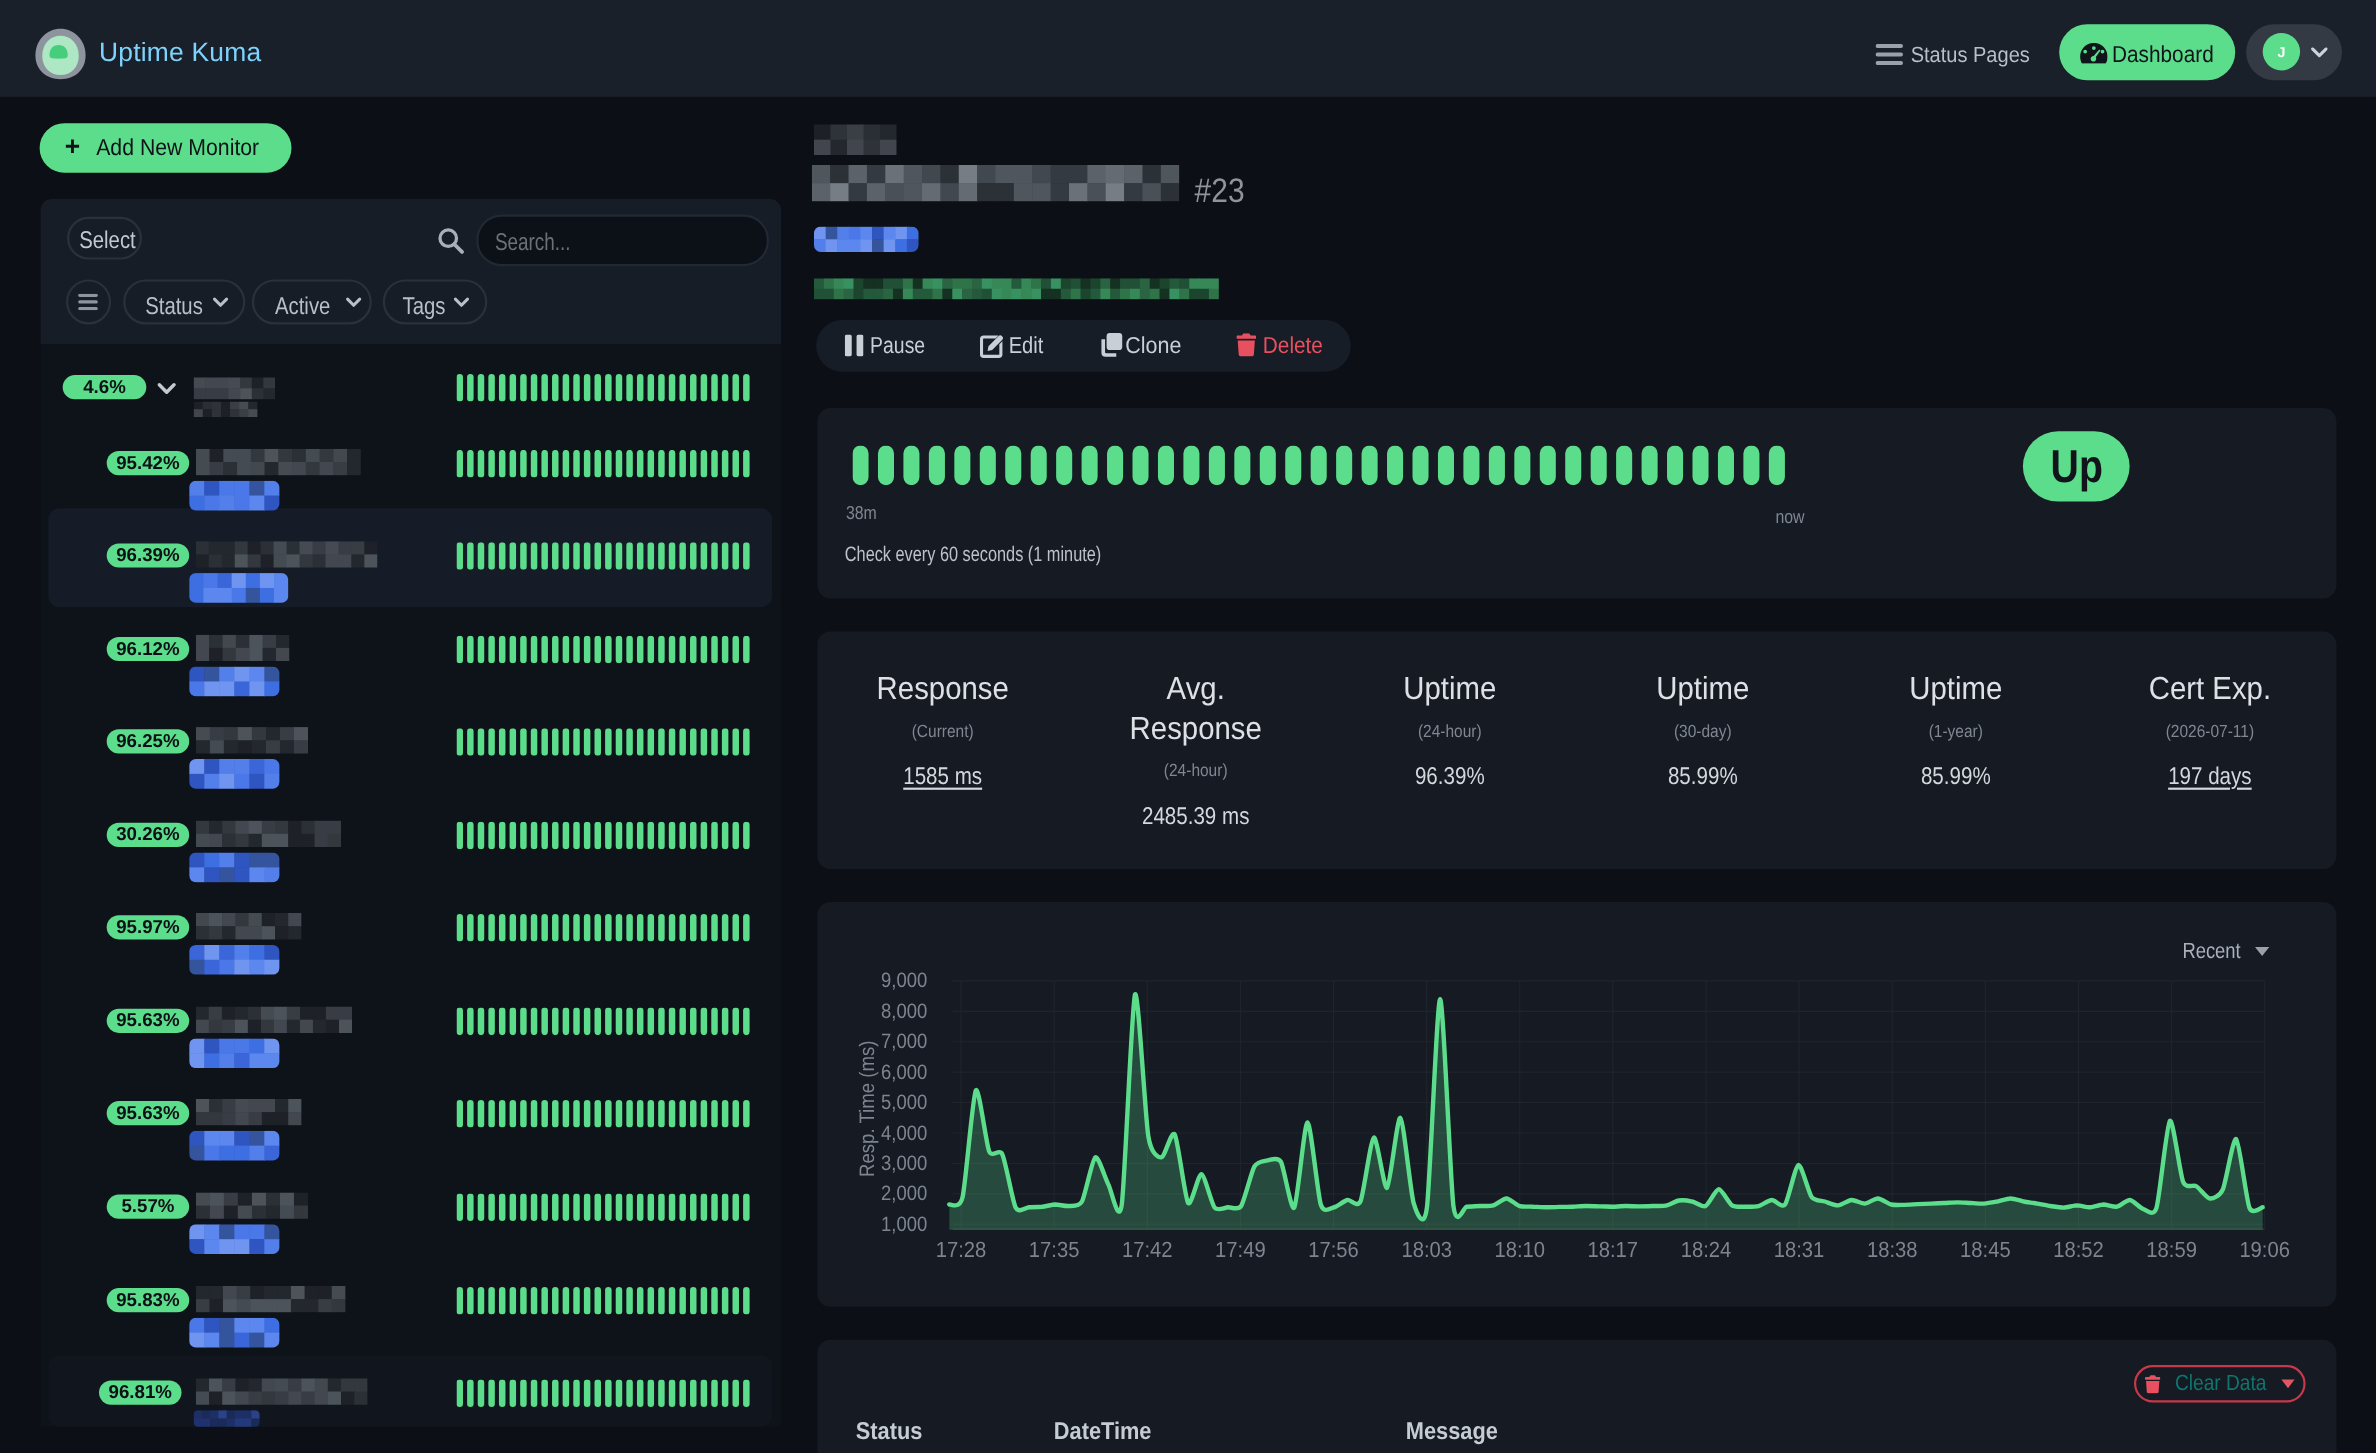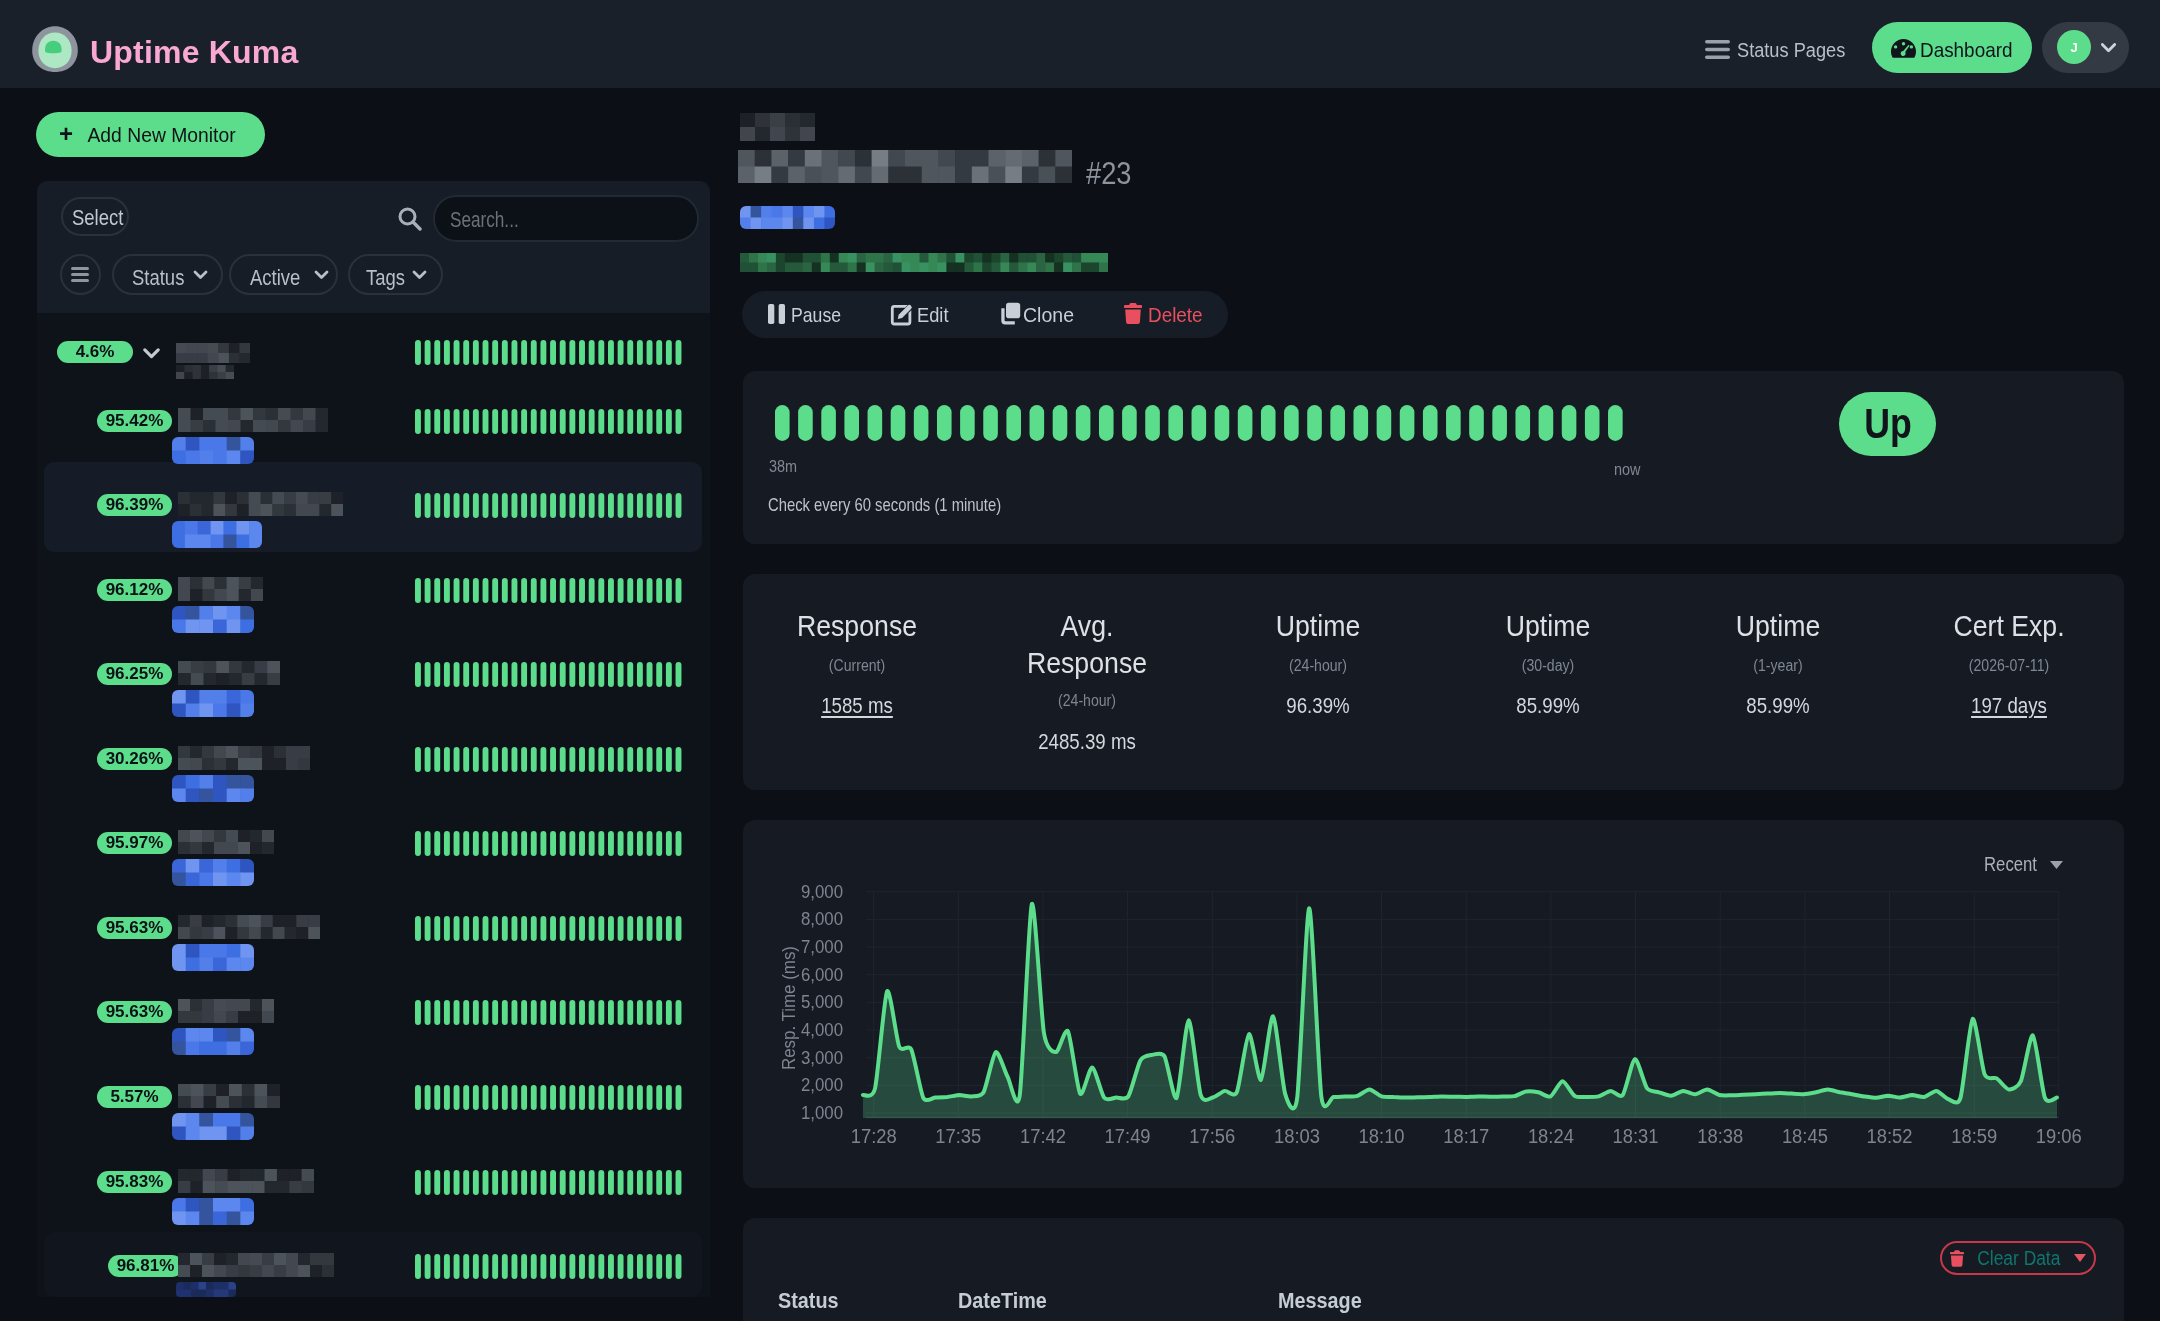--- a/index.html
+++ b/index.html
@@ -10,21 +10,21 @@
 svg{display:block}
 </style></head><body>
 <div class="abs" style="left:0;top:0;width:2160px;height:88px;background:#1a202a"></div>
 <div class="abs" style="left:31px;top:25px;width:48px;height:48px">
 <svg width="48" height="48" viewBox="0 0 48 48">
 <path d="M24 1.2 C36 1.2 46.8 11 46.8 25.5 C46.8 38.5 37 47 24 47 C11 47 1.2 38.5 1.2 25.5 C1.2 11 12 1.2 24 1.2 Z" fill="#8d949d"></path>
 <path d="M24 7.5 C33 7.5 40.6 14.5 40.6 25.8 C40.6 36 33.5 43.2 24 43.2 C14.5 43.2 7.4 36 7.4 25.8 C7.4 14.5 15 7.5 24 7.5 Z" fill="#aee7c4"></path>
 <path d="M22.3 15.8 C27.5 15.8 30.6 19.5 30.6 24.8 C30.6 27.5 30.4 28.3 22.3 28.3 C14.2 28.3 14 27.5 14 24.8 C14 19.5 17.1 15.8 22.3 15.8 Z" fill="#47ce7c"></path>
 </svg>
   </div>
-<div class="abs" style="left:90px;top:34px;font-size:32px;font-weight:bold;color:#f9a8d4;letter-spacing:0.2px">Uptime Kuma</div>
+<div class="abs" style="left:90px;top:34px;font-size:24px;font-weight:normal;color:#7dd3fc;letter-spacing:0.2px">Uptime Kuma</div>
 <div class="abs" style="left:1705px;top:40px">
     <svg width="25" height="19" viewBox="0 0 25 19">
 <rect x="0" y="0" width="25" height="3.6" rx="1.8" fill="#9ba1ab"></rect>
 <rect x="0" y="7.7" width="25" height="3.6" rx="1.8" fill="#9ba1ab"></rect>
 <rect x="0" y="15.4" width="25" height="3.6" rx="1.8" fill="#9ba1ab"></rect>
     </svg>
   </div>
 <div class="abs" style="left:1737px;top:39px;font-size:20px;color:#b9bfc7;transform:scaleX(0.91);transform-origin:left top">Status Pages</div>
 <div class="abs" style="left:1872px;top:22px;width:160px;height:51px;border-radius:26px;background:#5cdd8b"></div>
 <div class="abs" style="left:1891px;top:39px">
@@ -1038,21 +1038,21 @@
       <rect x="193.00" y="0" width="5.9" height="25" rx="2.95" fill="#5cdd8b"></rect>
       <rect x="202.65" y="0" width="5.9" height="25" rx="2.95" fill="#5cdd8b"></rect>
       <rect x="212.30" y="0" width="5.9" height="25" rx="2.95" fill="#5cdd8b"></rect>
       <rect x="221.95" y="0" width="5.9" height="25" rx="2.95" fill="#5cdd8b"></rect>
       <rect x="231.60" y="0" width="5.9" height="25" rx="2.95" fill="#5cdd8b"></rect>
       <rect x="241.25" y="0" width="5.9" height="25" rx="2.95" fill="#5cdd8b"></rect>
       <rect x="250.90" y="0" width="5.9" height="25" rx="2.95" fill="#5cdd8b"></rect>
       <rect x="260.55" y="0" width="5.9" height="25" rx="2.95" fill="#5cdd8b"></rect>
     </svg>
   </div>
-<div class="badge" style="left:108px;top:1255px;width:75px;height:22px">96.81%</div>
+<div class="badge" style="left:90px;top:1255px;width:75px;height:22px">96.81%</div>
 <div class="abs" style="left:178px;top:1253px">
     <svg width="156" height="24" viewBox="0 0 156 24" style="display:block">
       <defs>
         <clipPath id="cp122">
           <rect width="156" height="24" rx="0"></rect>
         </clipPath>
       </defs>
       <g clip-path="url(#cp122)">
         <rect x="0.0" y="0.0" width="12.5" height="12.5" fill="#23272e"></rect>
         <rect x="12.0" y="0.0" width="12.5" height="12.5" fill="#4d535b"></rect>

